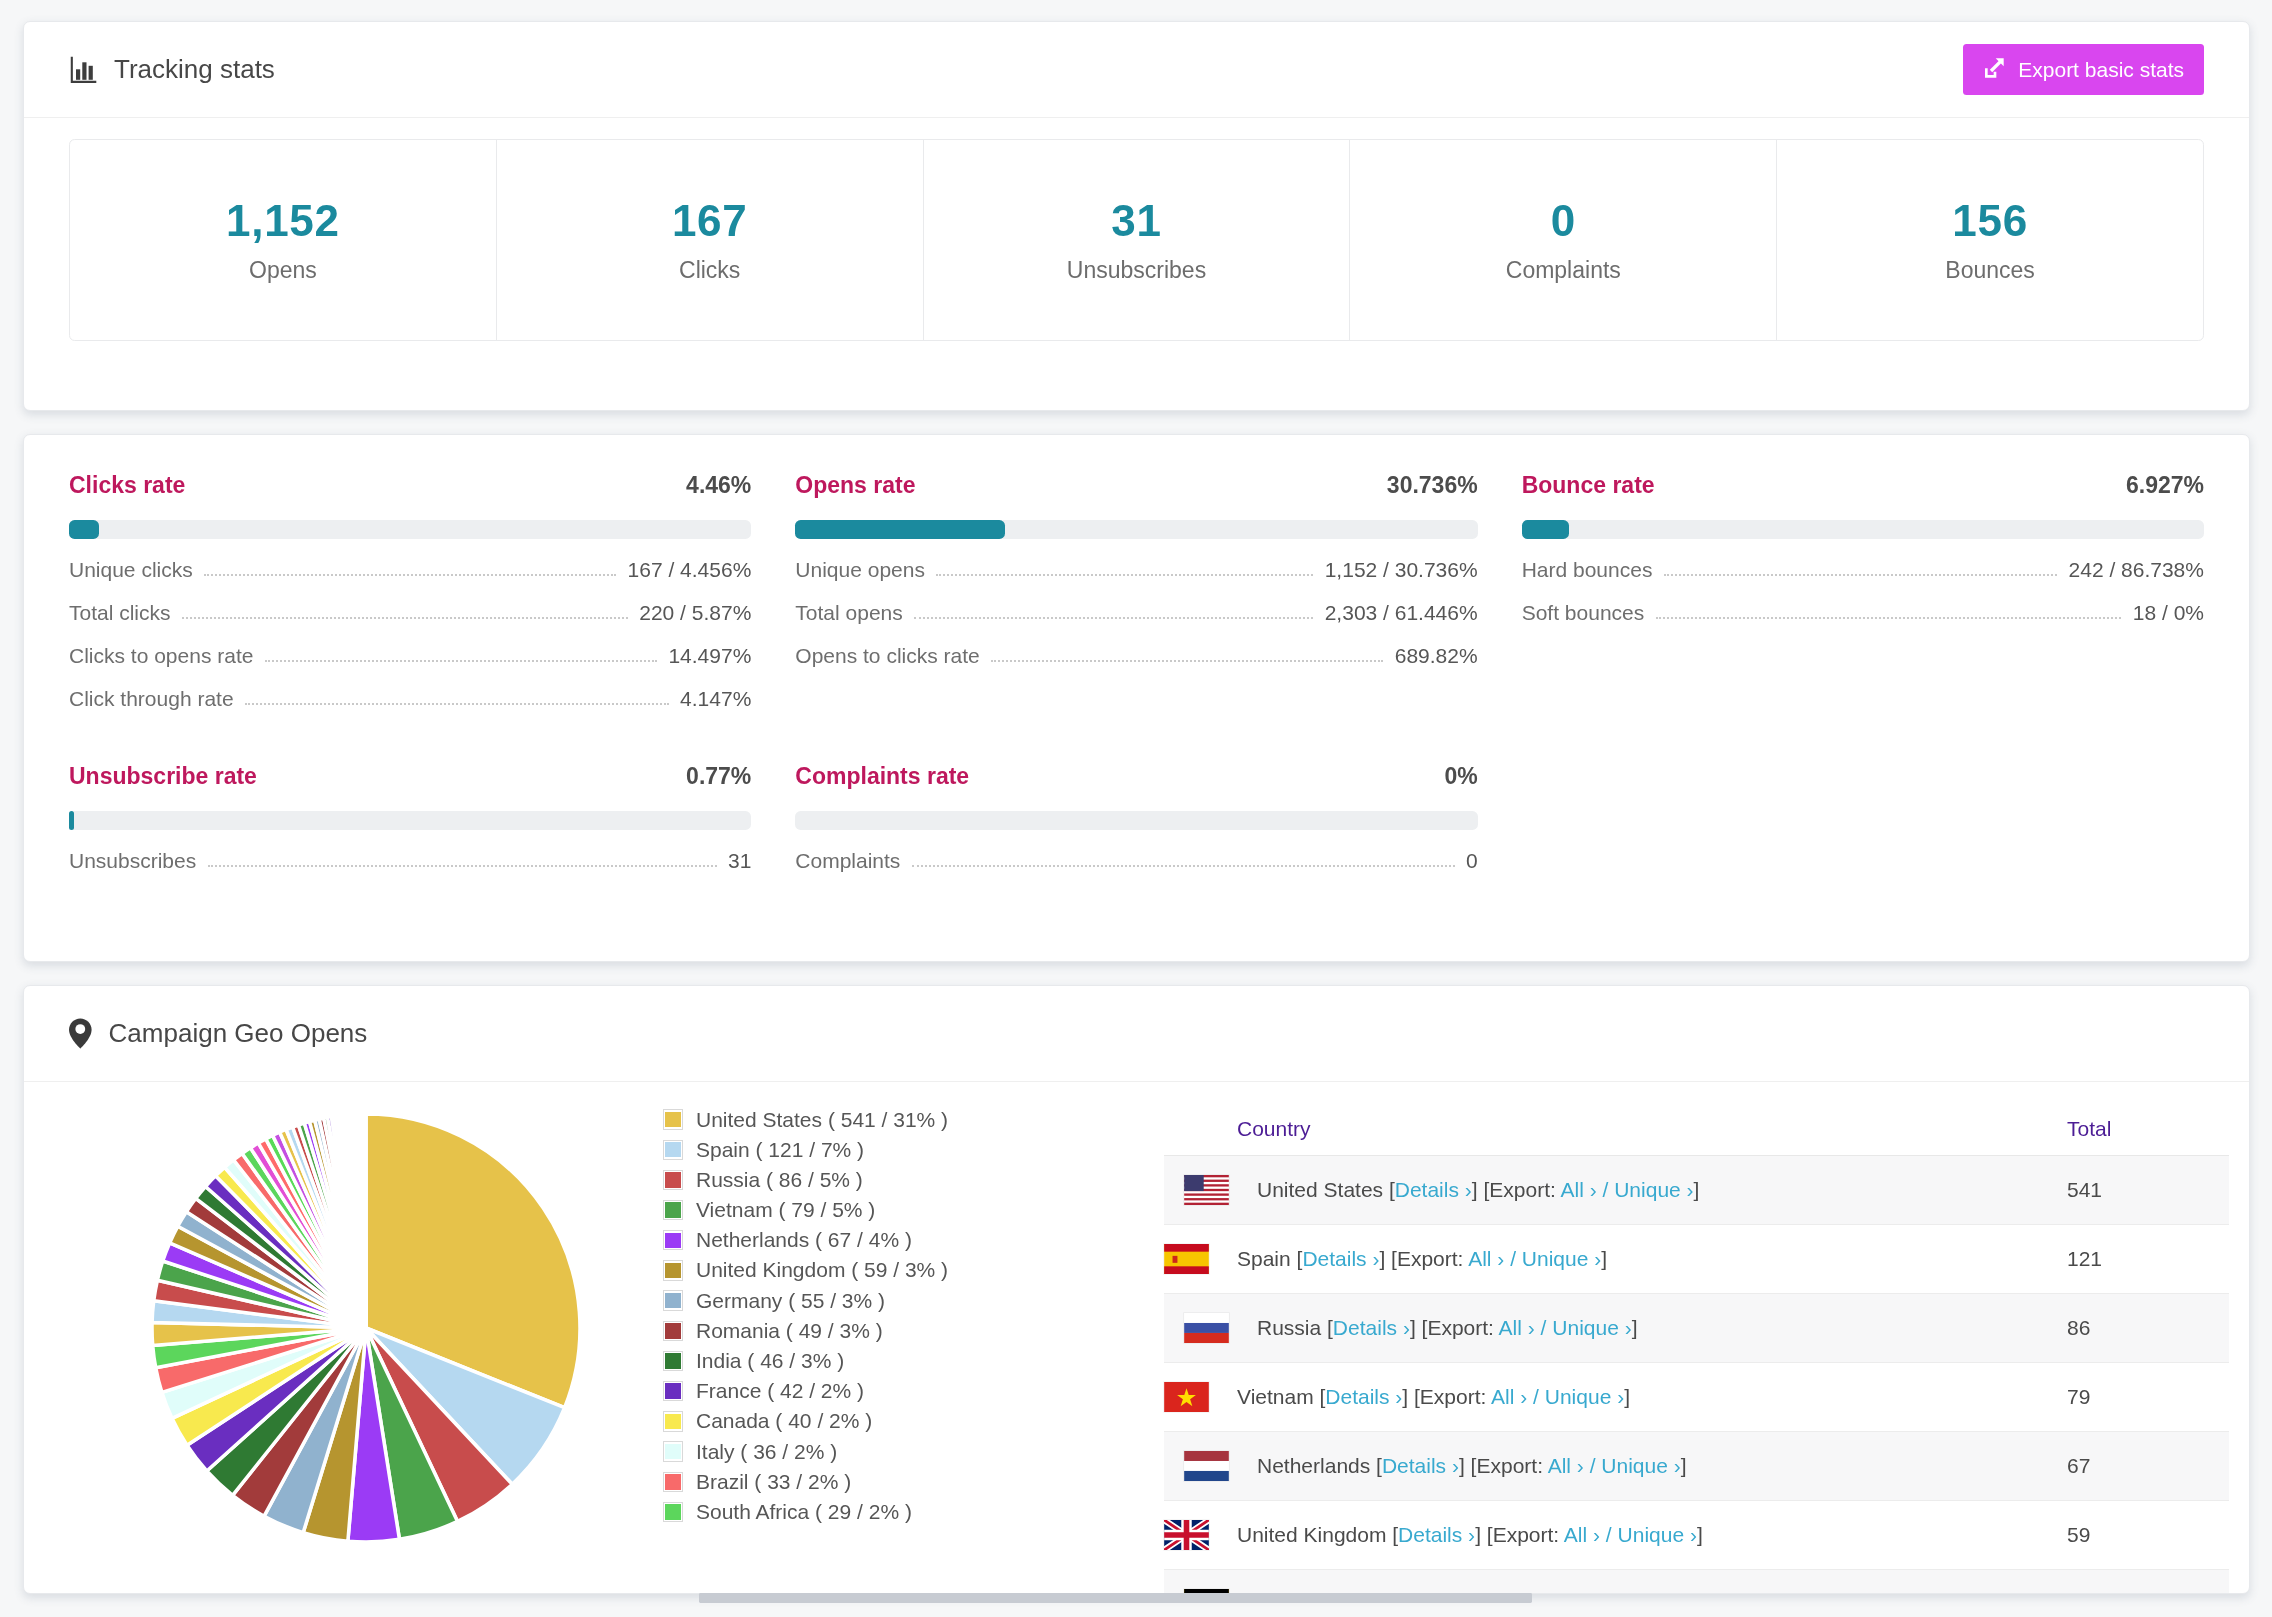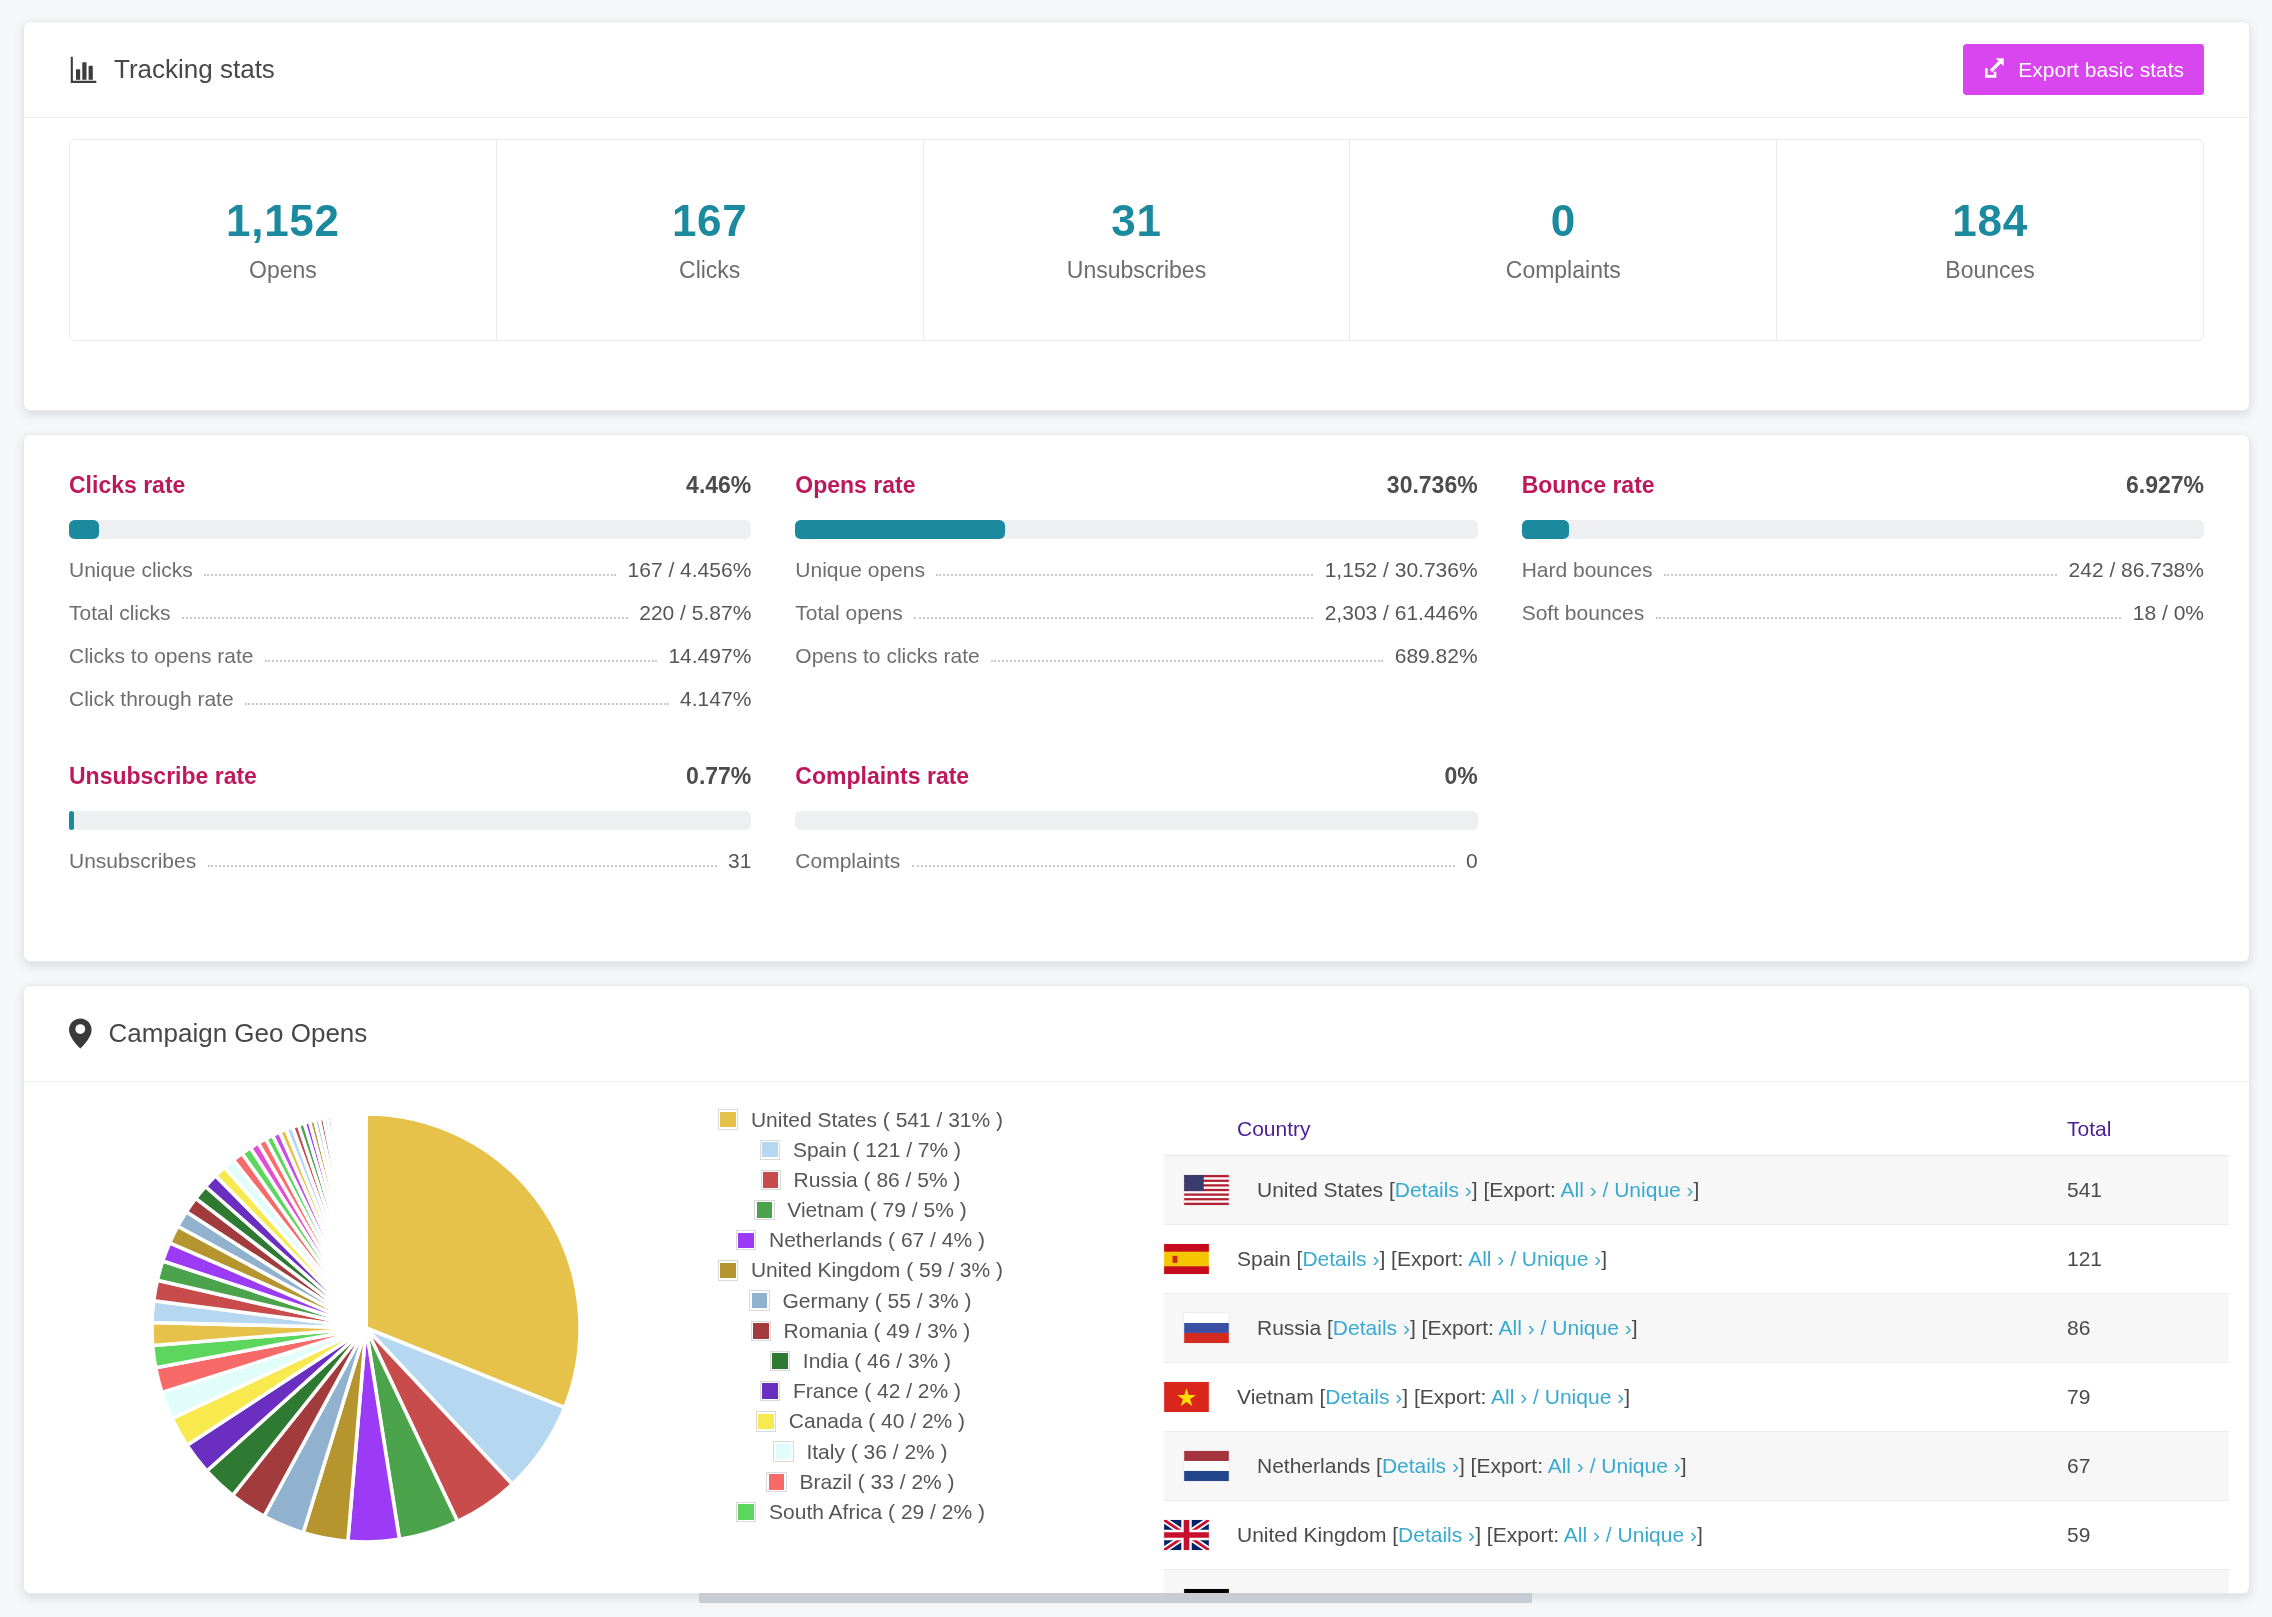--- a/index.html
+++ b/index.html
@@ -54,21 +54,21 @@
   .rate-rows{margin-top:10px;text-align:right;}
   .rate-row{display:flex;align-items:flex-end;margin-top:19px;font-size:21px;}
   .rate-row .rl{color:#6e6e6e;white-space:nowrap;}
   .rate-row .leader{flex:1;border-bottom:2.1px dotted #c9c9c9;margin:0 11.3px 5.6px 11.3px;}
   .rate-row .rv{color:#565656;white-space:nowrap;}
 
   
   .geo-content{display:flex;align-items:flex-start;padding:20px 20px 0 45px;}
   .pie-wrap{width:452px;height:452px;margin-left:71px;flex:none;}
   .legend{margin-left:71px;width:395px;flex:none;padding-top:7px;}
-  .legend-item{display:flex;align-items:center;height:21px;margin-bottom:9.2px;font-size:21px;color:#565656;white-space:nowrap;justify-content:center;}
+  .legend-item{display:flex;align-items:center;height:21px;margin-bottom:9.2px;font-size:21px;color:#565656;white-space:nowrap;}
   .legend-swatch{
     flex:none;width:15.5px;height:15.5px;padding:1.4px;border:1.4px solid #d9d9d9;
     background-clip:content-box;margin-right:12.7px;
   }
   .geo-table{flex:1;margin-left:106px;min-width:0;}
   .geo-thead{display:flex;align-items:center;height:53px;padding-left:73px;
     font-size:21px;color:#4c1d95;border-bottom:0.7px solid #e8e8e8;}
   .col-total{width:162px;margin-left:auto;flex:none;}
   .geo-row{display:flex;align-items:center;height:68px;padding-left:0;
     font-size:21px;color:#4a4a4a;border-bottom:0.7px solid #ececec;}
@@ -123,21 +123,21 @@
       </div>
       <div class="stat-cell">
         <div class="stat-value">31</div>
         <div class="stat-label">Unsubscribes</div>
       </div>
       <div class="stat-cell">
         <div class="stat-value">0</div>
         <div class="stat-label">Complaints</div>
       </div>
       <div class="stat-cell">
-        <div class="stat-value">184</div>
+        <div class="stat-value">156</div>
         <div class="stat-label">Bounces</div>
       </div>
     </div>
 </div>
 
 <div class="card" id="card-rates">
   <div id="rates-grid">
       <div class="rate-panel">
         <div class="rate-head">
           <span class="rate-title">Clicks rate</span>

